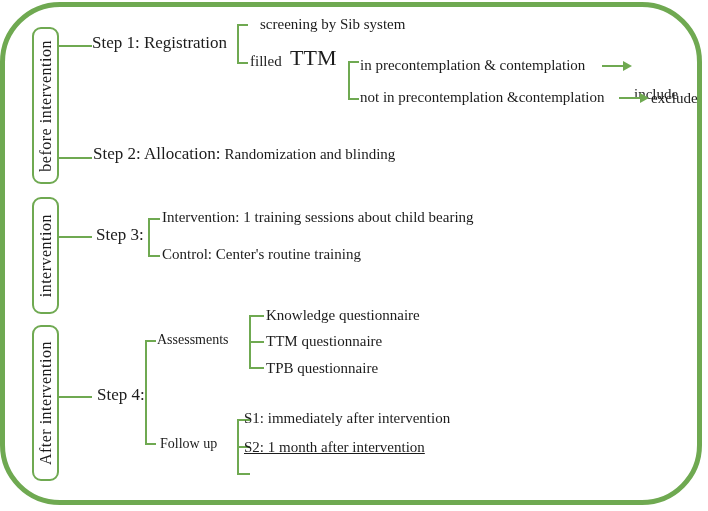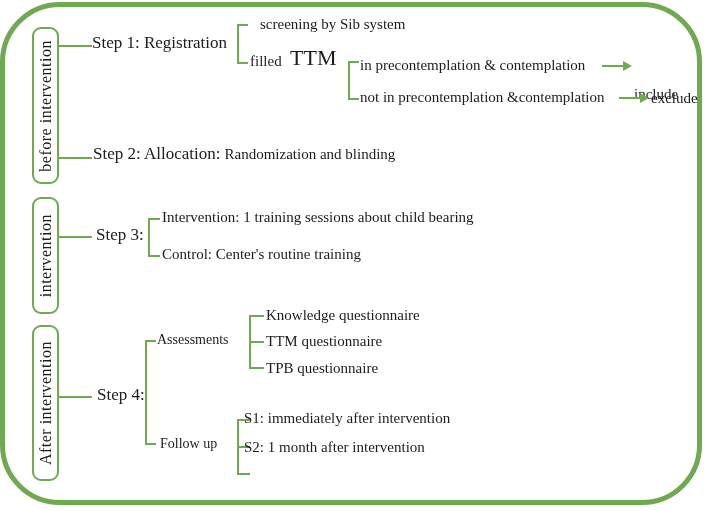--- a/index.html
+++ b/index.html
@@ -106,15 +106,15 @@
   <div class="txt s15" style="left:266px; top:307px;">Knowledge questionnaire</div>
   <div class="txt s15" style="left:266px; top:360px;">TPB questionnaire</div>
   <div class="txt s15" style="left:266px; top:333px;">TTM questionnaire</div>
 
   <div class="txt s16" style="left:160px; top:436px;">Follow up</div>
 
   <div class="bracket" style="left:237px; top:419px; width:13px; height:56px;"></div>
   <div class="hline" style="left:237px; top:446px; width:13px;"></div>
 
   <div class="txt s15" style="left:244px; top:410px;">S1: immediately after intervention</div>
-  <div class="txt s15" style="left:244px; top:439px;">S2: 1 month after intervention</div>
+  <div class="txt s15" style="left:244px; top:439px;text-decoration:underline;">S2: 1 month after intervention</div>
 
 </div>
 
 </body></html>

